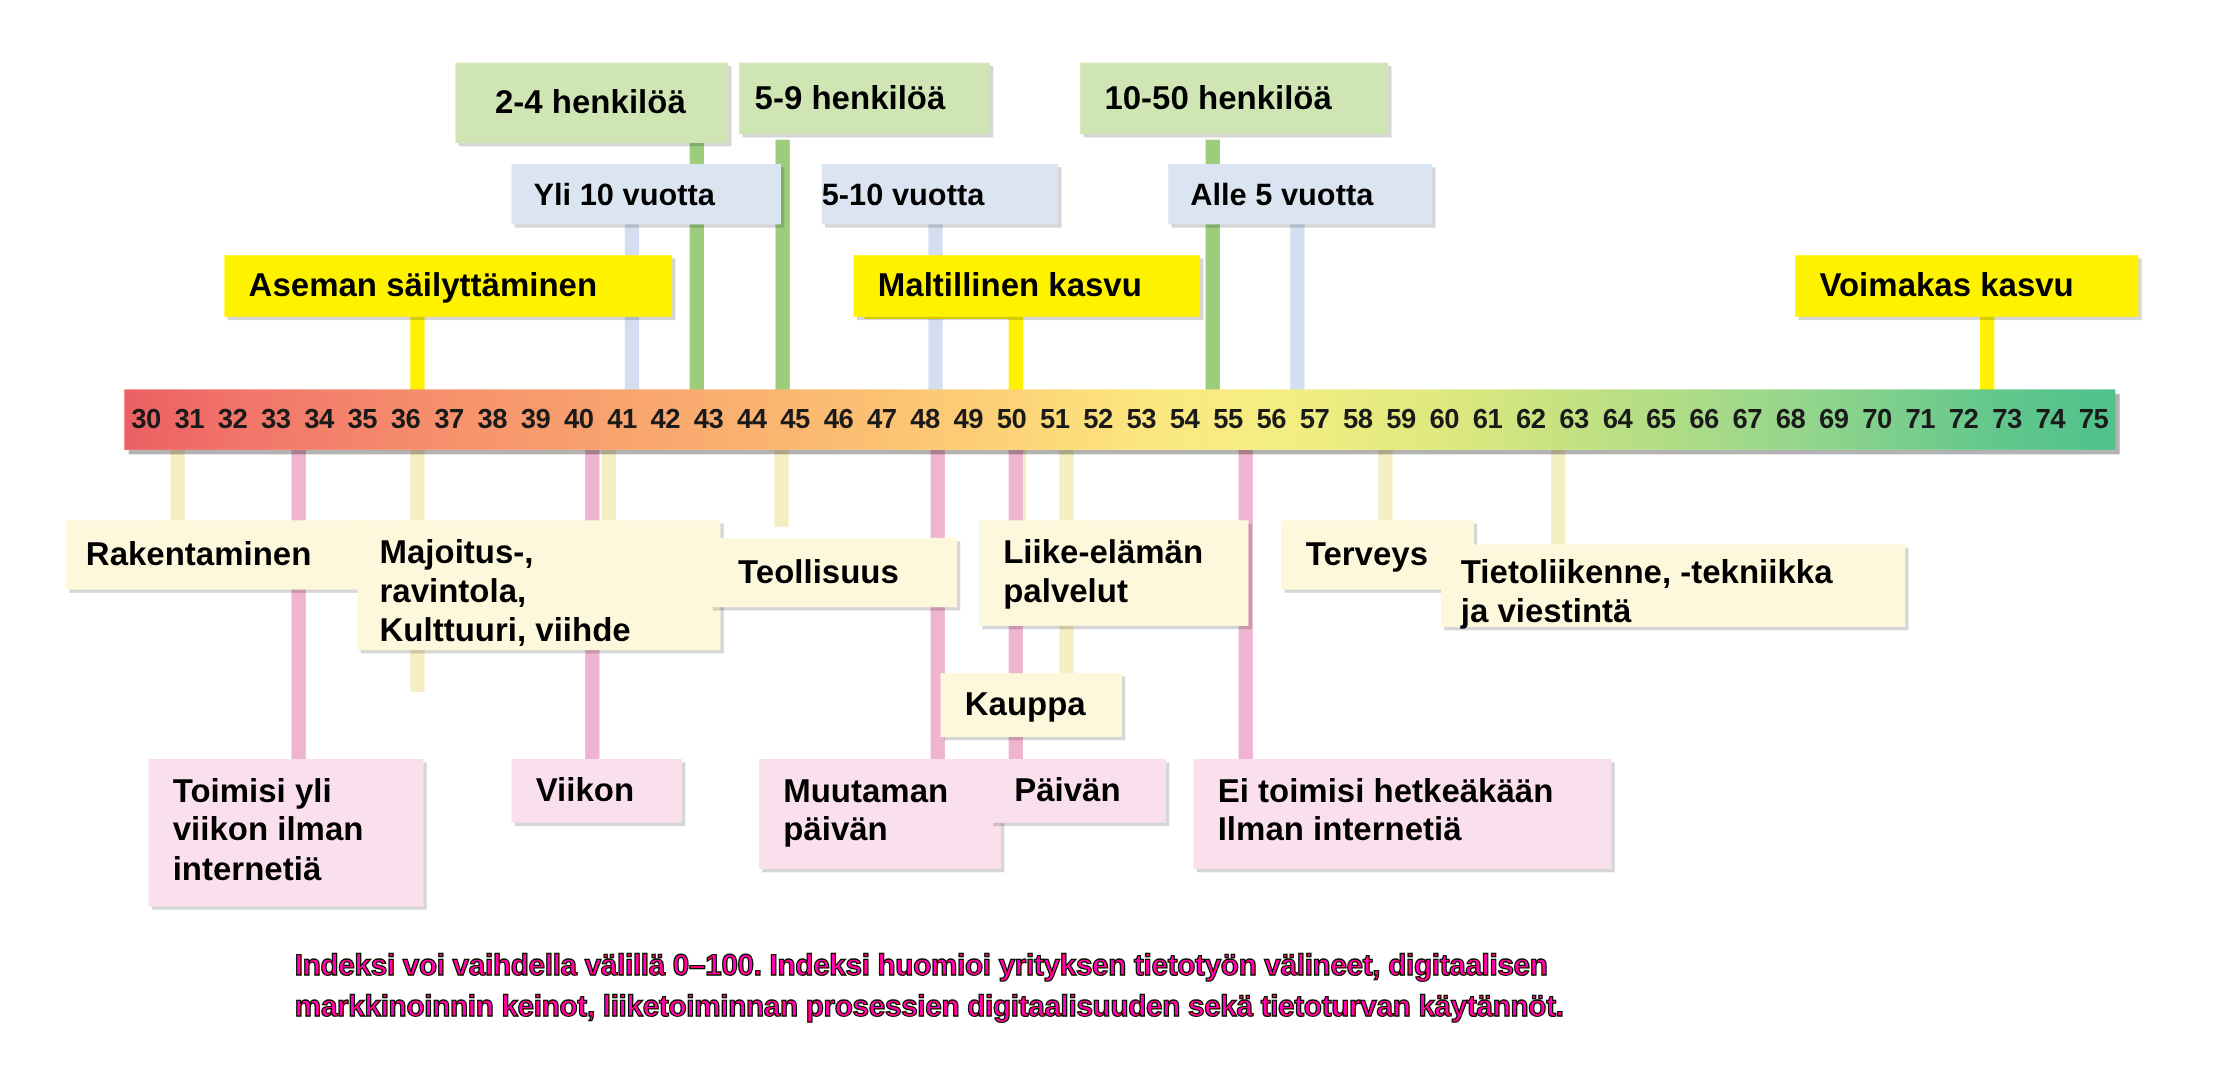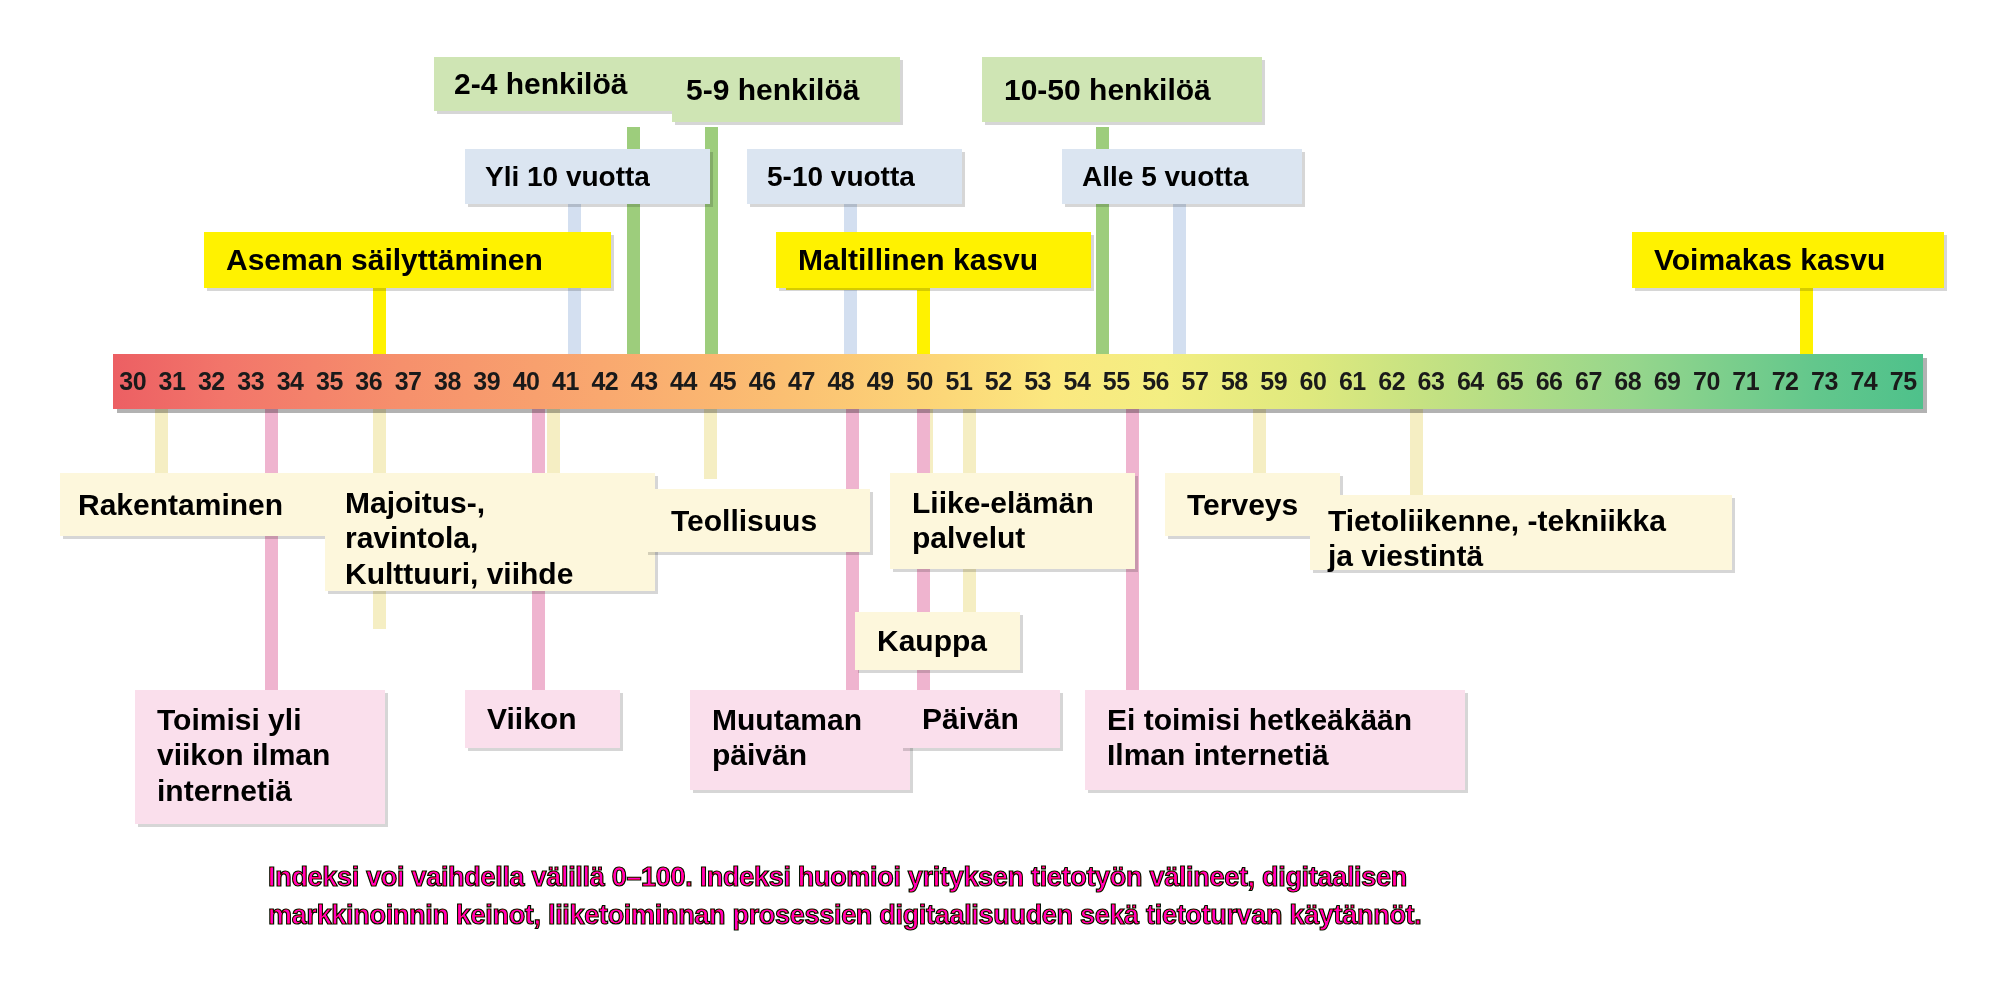--- a/index.html
+++ b/index.html
@@ -170,34 +170,34 @@
       <div class="tick">68</div>
       <div class="tick">69</div>
       <div class="tick">70</div>
       <div class="tick">71</div>
       <div class="tick">72</div>
       <div class="tick">73</div>
       <div class="tick">74</div>
       <div class="tick">75</div>
     </div>
 
-  <div class="box green" style="left:434px; top:57px; width:248px; height:54px; padding-left:20px; font-size:30px;">
+  <div class="box green" style="left:414px; top:57px; width:248px; height:73px; padding-left:36px; font-size:30px;">
     <span>2-4 henkilöä</span>
   </div>
   <div class="box green" style="left:672px; top:57px; width:228px; height:65px; padding-left:14px; font-size:30px;">
     <span>5-9 henkilöä</span>
   </div>
   <div class="box green" style="left:982px; top:57px; width:280px; height:65px; padding-left:22px; font-size:30px;">
     <span>10-50 henkilöä</span>
   </div>
 
   <div class="box blue" style="left:465px; top:149px; width:245px; height:55px; padding-left:20px; font-size:28px;">
     <span>Yli 10 vuotta</span>
   </div>
-  <div class="box blue" style="left:747px; top:149px; width:215px; height:55px; padding-left:20px; font-size:28px;">
+  <div class="box blue" style="left:747px; top:149px; width:215px; height:55px; font-size:28px;">
     <span>5-10 vuotta</span>
   </div>
   <div class="box blue" style="left:1062px; top:149px; width:240px; height:55px; padding-left:20px; font-size:28px;">
     <span>Alle 5 vuotta</span>
   </div>
 
   <div class="box yellow" style="left:204px; top:232px; width:407px; height:56px; padding-left:22px; font-size:30px;">
     <span>Aseman säilyttäminen</span>
   </div>
   <div class="box yellow" style="left:776px; top:232px; width:315px; height:56px; padding-left:22px; font-size:30px;">

